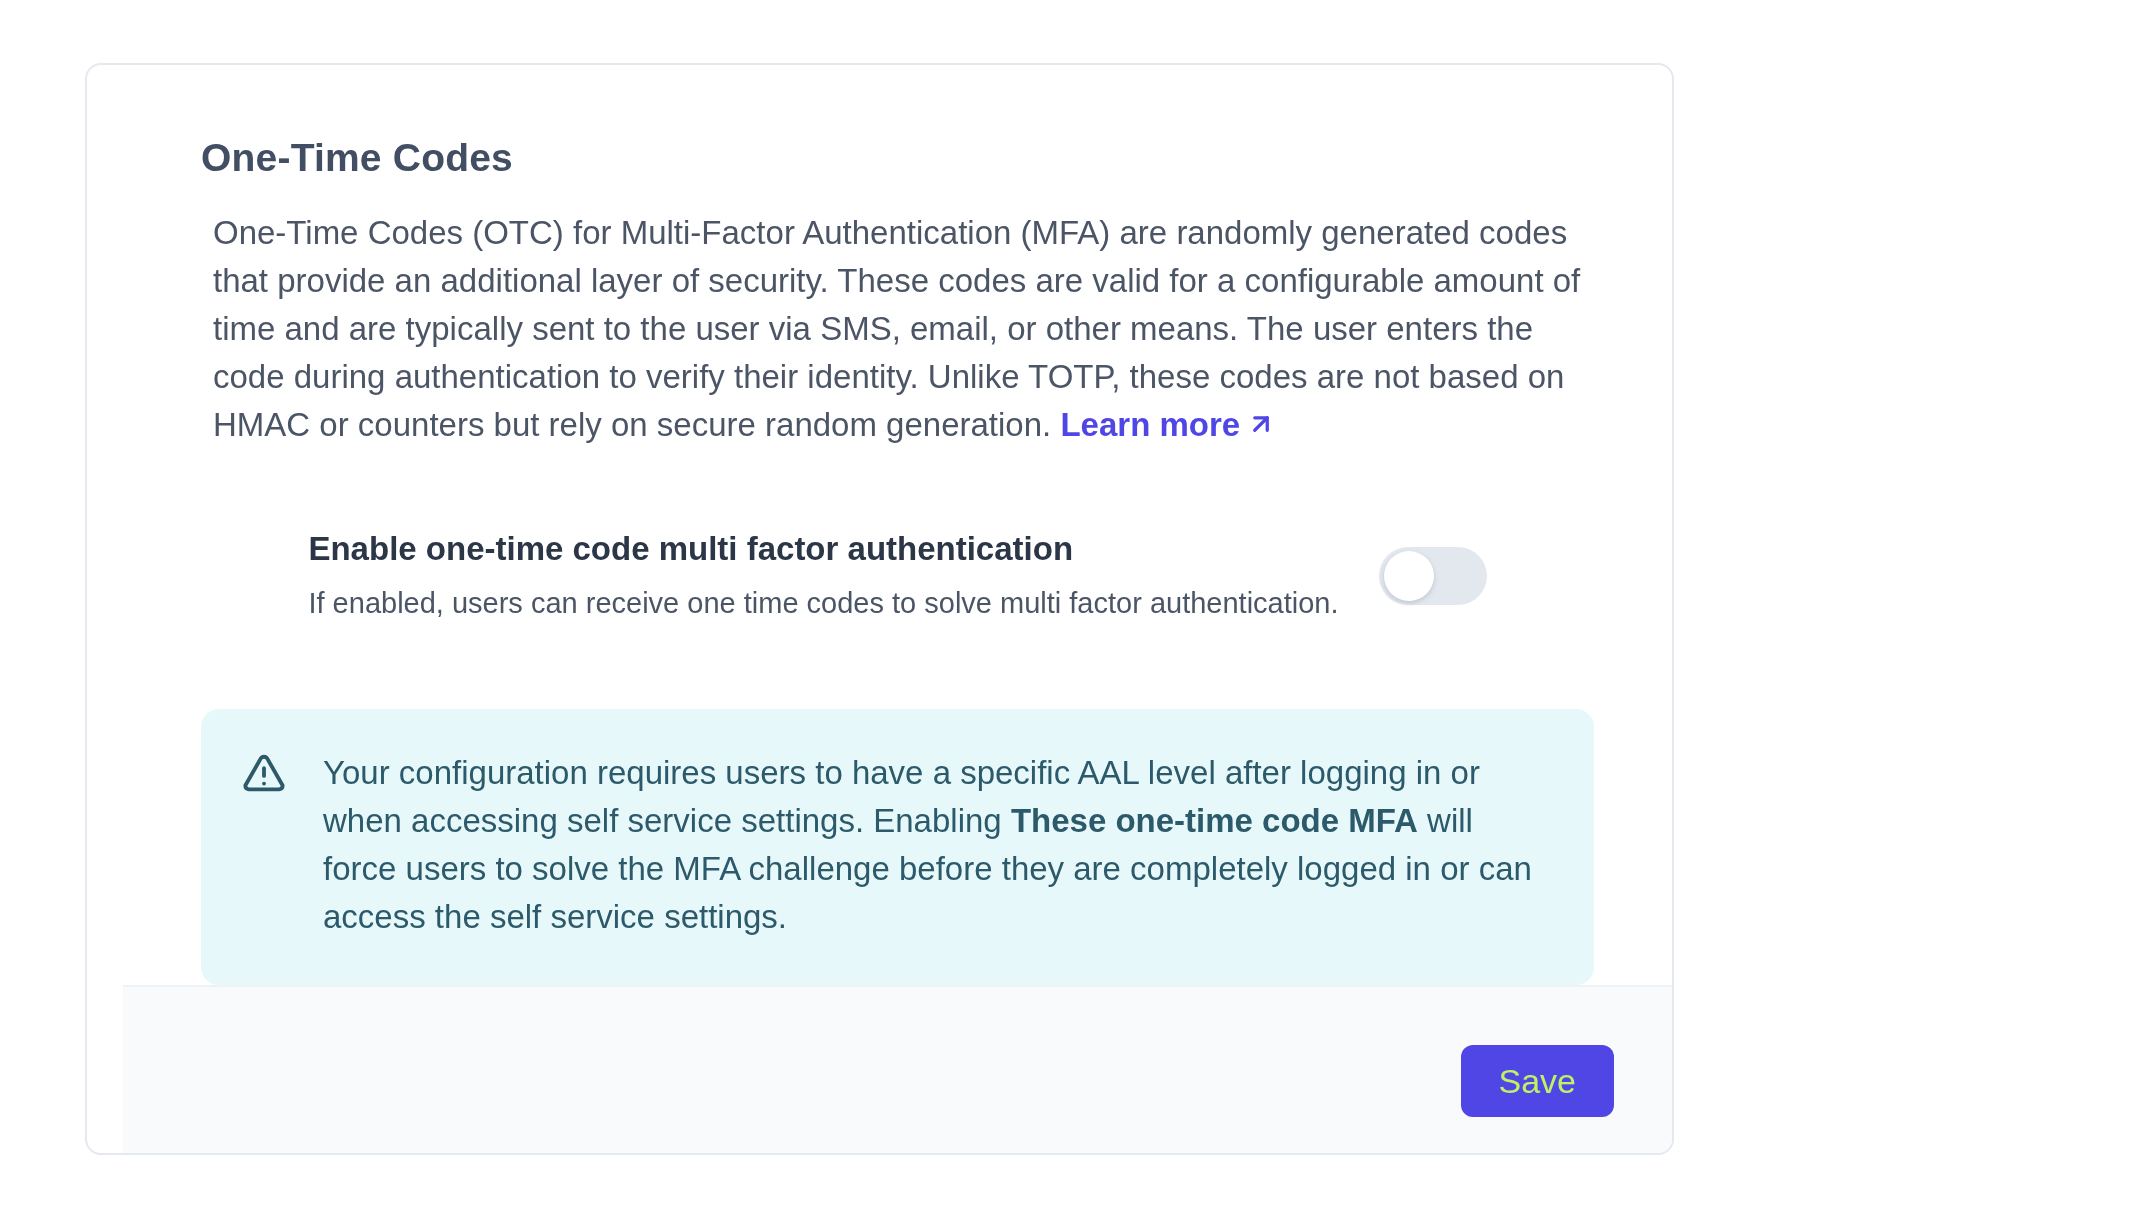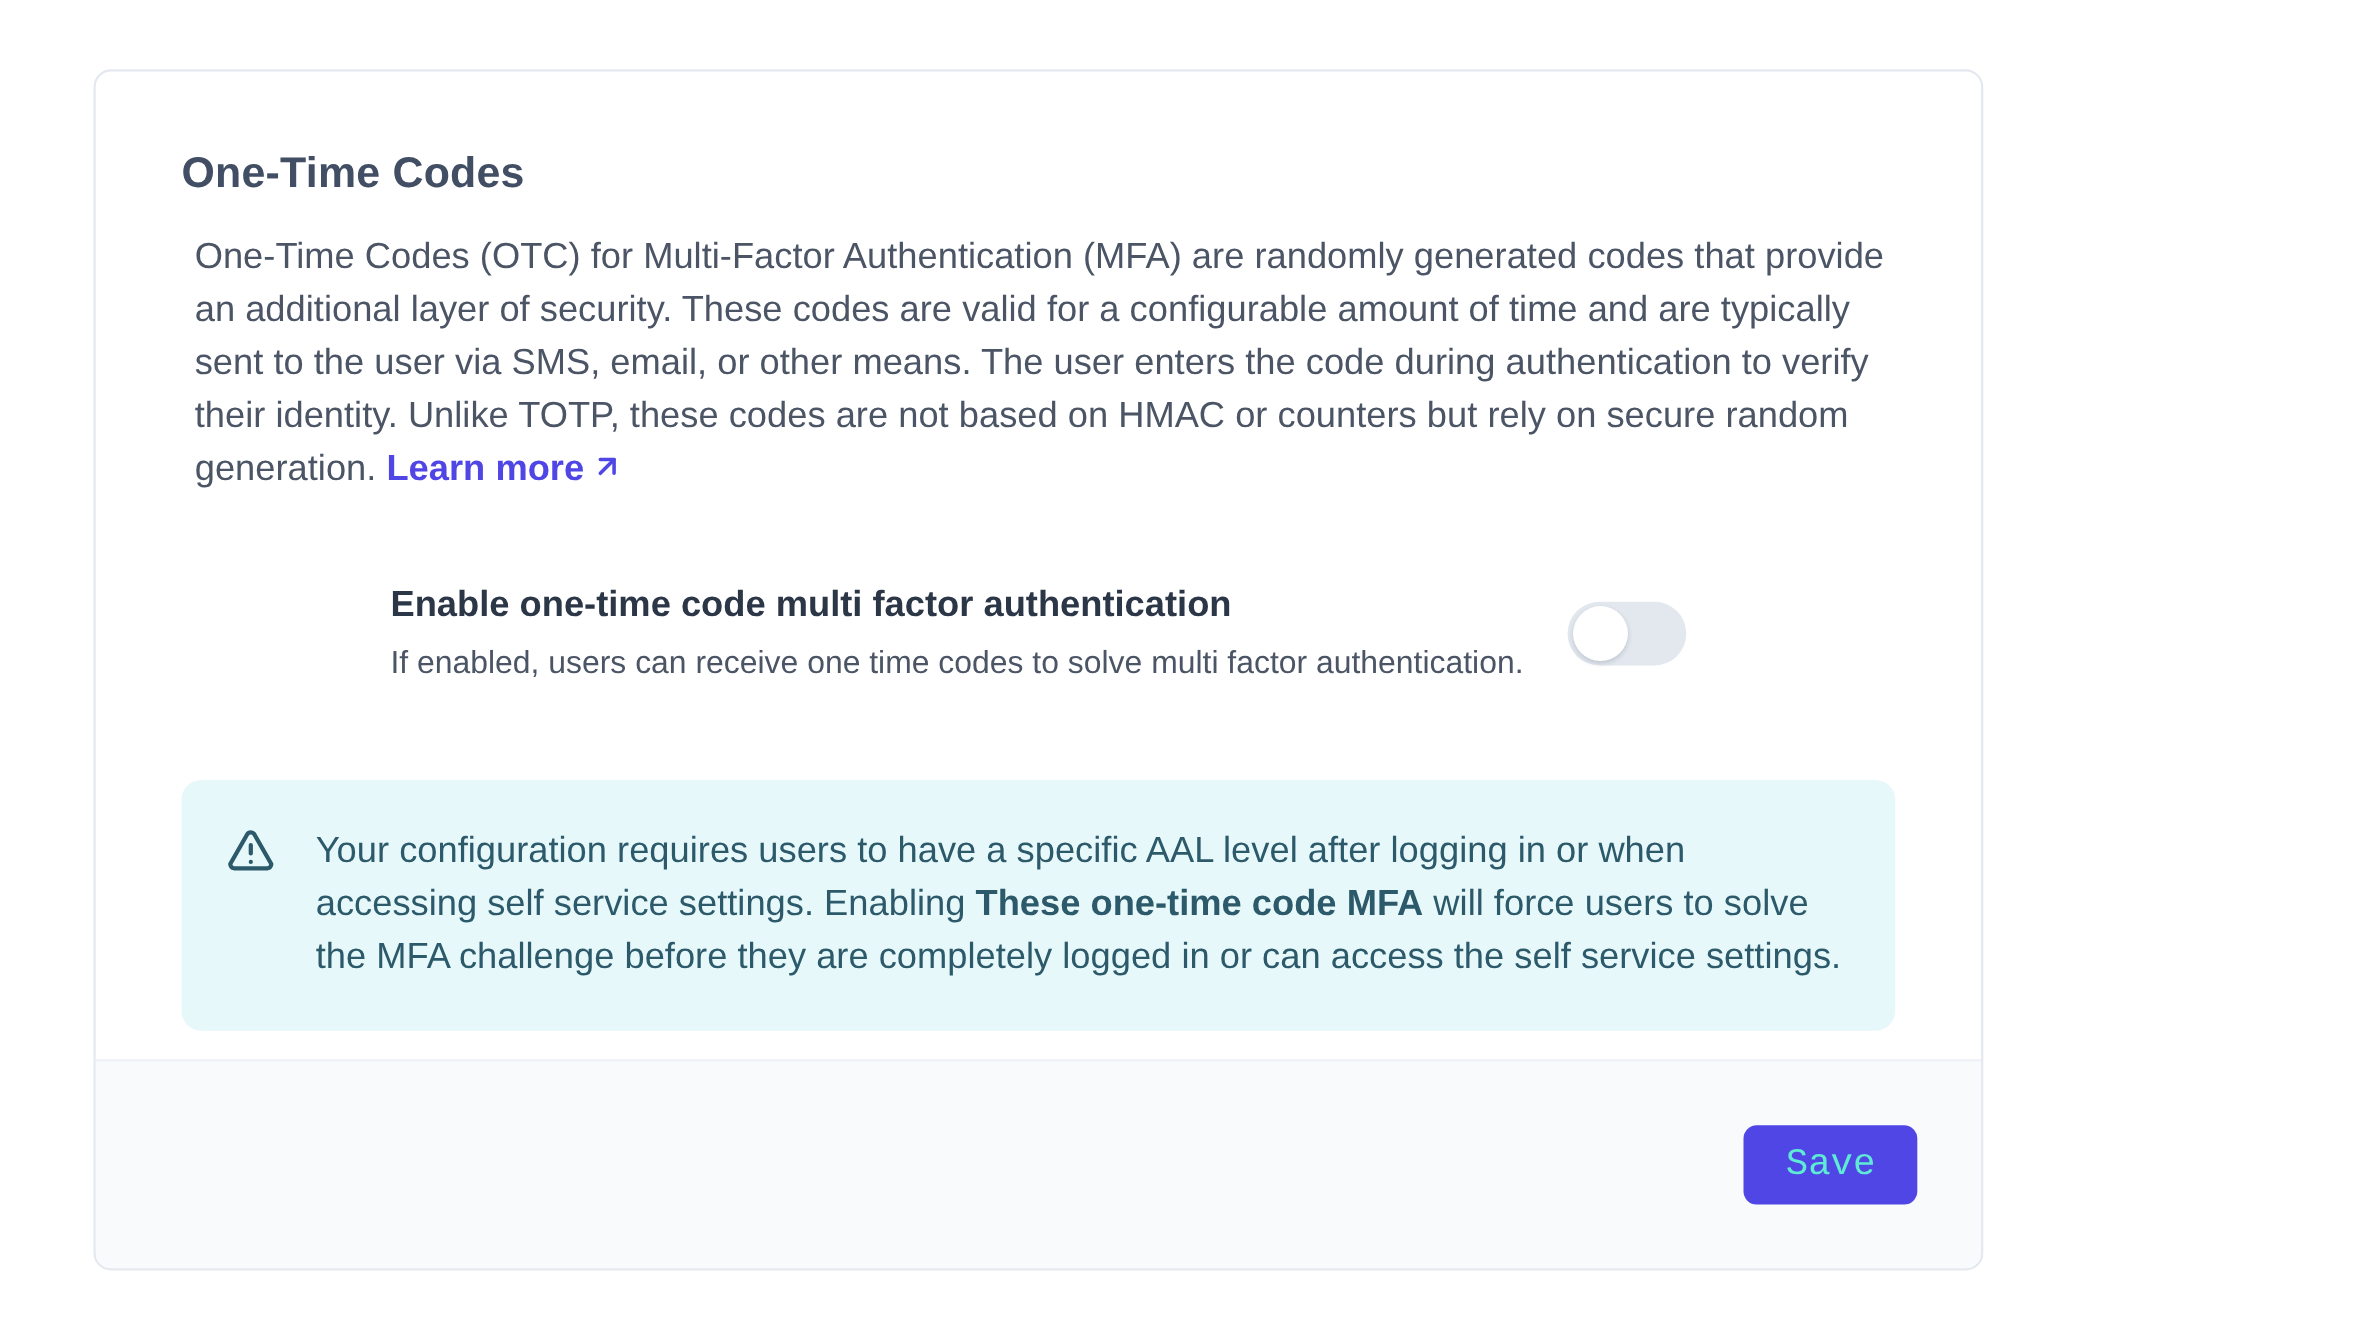--- a/index.html
+++ b/index.html
@@ -12,29 +12,30 @@
     position: relative;
     width: 2146px;
     height: 1218px;
     background: #ffffff;
     overflow: hidden;
   }
   .card {
     position: absolute;
     left: 85px;
     top: 63px;
-    width: 1718px;
+    width: 1589px;
     height: 1092px;
     box-sizing: border-box;
     background: #ffffff;
     border: 2px solid #E4E8EF;
     border-radius: 16px;
     display: flex;
     flex-direction: column;
     overflow: hidden;
+    padding-left: 36px;
   }
   .card-body {
     flex: 1;
     padding: 68px 78px 0 78px;
     box-sizing: border-box;
   }
   .card-title {
     margin: 0;
     font-size: 39px;
     line-height: 50px;
@@ -133,22 +134,22 @@
     align-items: center;
     justify-content: flex-end;
     padding: 0 58px;
   }
   .save-btn {
     height: 72px;
     padding: 0 38px;
     border: none;
     border-radius: 12px;
     background: #5046E5;
-    color: #5eead4;
-    font-family: Liberation Mono, monospace;
+    color: #bef264;
+    font-family: Liberation Sans, sans-serif;
     font-size: 34px;
     font-weight: 500;
     cursor: pointer;
   }
 </style>
 </head>
 <body>
 
 <main class="stage">
   <section class="card">

